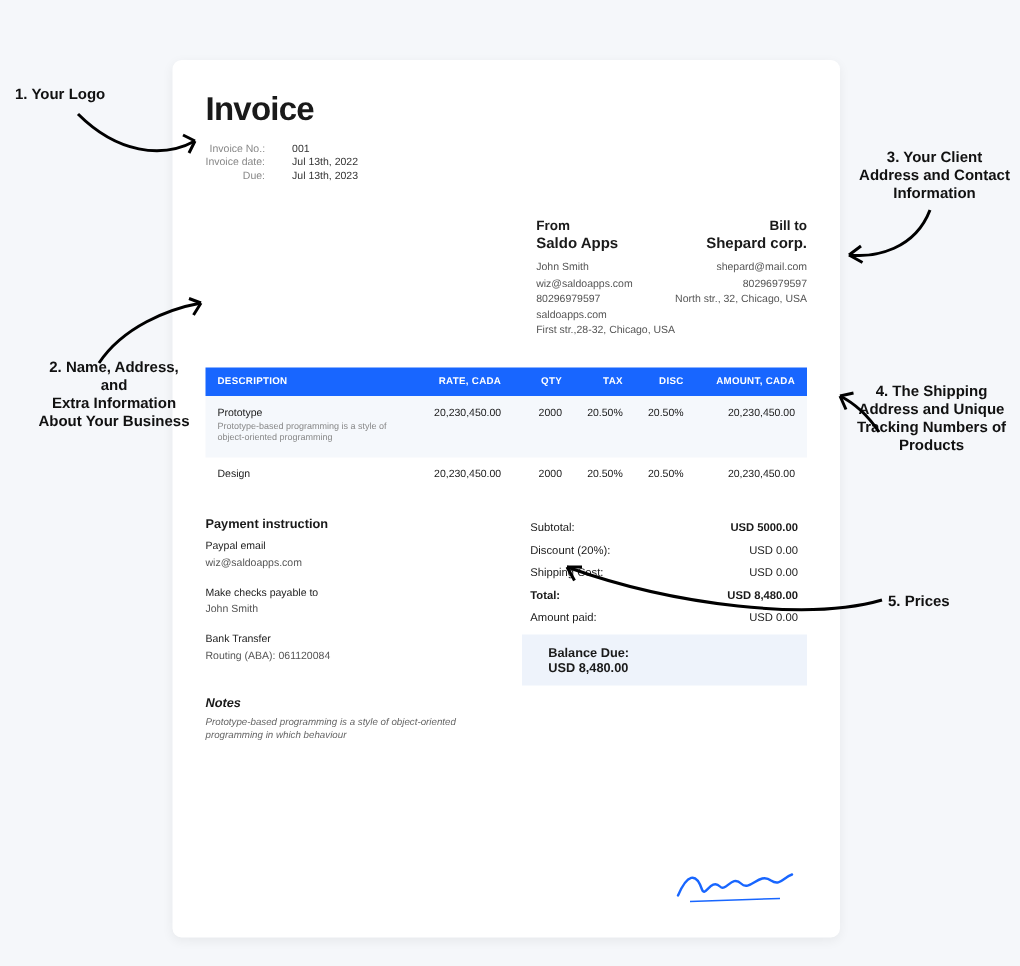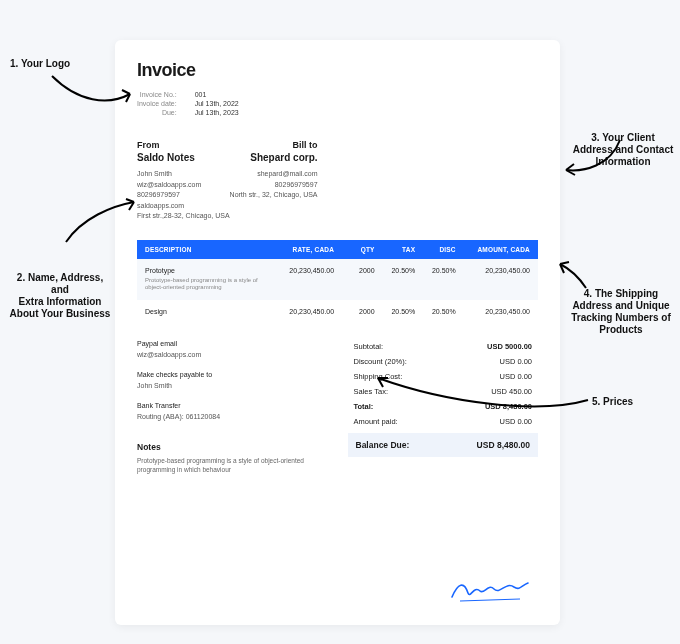--- a/index.html
+++ b/index.html
@@ -20,25 +20,25 @@
     background: #fff;
     border-radius: 6px;
     box-shadow: 0 2px 8px rgba(0,0,0,0.06);
     padding: 20px 22px;
     font-size: 8px;
     color: #1a1a1a;
   }
   .top-row { display: flex; justify-content: space-between; }
   .logo { color: #1866ff; font-weight: 900; font-size: 56px; font-style: italic; letter-spacing: -6px; line-height: 0.9; }
   .logo span:last-child { margin-left: -18px; }
-  .inv-title { font-size: 18px; font-weight: 900; letter-spacing: -0.5px; }
+  .inv-title { font-size: 22px; font-weight: 900; letter-spacing: -0.5px; }
   .inv-meta { margin-top: 10px; font-size: 7px; color: #888; }
   .inv-meta div { display: flex; justify-content: flex-end; gap: 18px; margin-bottom: 2px; }
   .inv-meta .v { color: #333; min-width: 58px; text-align: left; }
-  .mid-row { display: flex; justify-content: flex-start; margin-top: 22px; }
+  .mid-row { display: flex; justify-content: flex-end; margin-top: 22px; }
   .block h4 { font-size: 9px; font-weight: 700; margin-bottom: 2px; }
   .block .company { font-size: 10px; font-weight: 800; margin-bottom: 6px; }
   .block .lines div { font-size: 7px; color: #555; line-height: 1.5; }
   .right-block { text-align: right; }
   .ship { margin-top: 14px; }
   .table { margin-top: 18px; width: 100%; }
   .thead { background: #1866ff; color: #fff; display: flex; padding: 6px 8px; font-size: 6.5px; font-weight: 700; letter-spacing: 0.2px; }
   .col-desc { flex: 1.8; }
   .col-rate { flex: 1; text-align: right; }
   .col-qty { flex: 0.6; text-align: right; }
@@ -49,29 +49,29 @@
   .trow:nth-child(odd) { background: #f5f8fc; }
   .trow .sub { color: #888; font-size: 6px; line-height: 1.3; margin-top: 3px; }
   .bottom { display: flex; margin-top: 16px; gap: 20px; }
   .pay { flex: 1; }
   .pay h5 { font-size: 8.5px; font-weight: 800; margin-bottom: 6px; }
   .pay .grp { margin-bottom: 10px; font-size: 7px; color: #555; line-height: 1.5; }
   .pay .grp .lbl { color: #222; }
   .totals { flex: 1; font-size: 7.5px; }
   .totals div { display: flex; justify-content: space-between; padding: 3px 6px; }
   .totals .strong { font-weight: 800; }
-  .totals .balance { background: #eef3fb; padding: 7px 8px; font-weight: 800; font-size: 8.5px; margin-top: 4px; }
-  .notes { margin-top: 20px; }
+  .totals .balance { background: #eef3fb; padding: 7px 18px; font-weight: 800; font-size: 8.5px; margin-top: 4px; flex-direction: column; }
+  .notes { margin-top: 20px; font-style: italic; }
   .notes h5 { font-size: 8.5px; font-weight: 800; margin-bottom: 4px; }
   .notes p { font-size: 6.5px; color: #666; line-height: 1.4; max-width: 190px; }
   .sig { position: absolute; right: 30px; bottom: 18px; }
 
   
   .anno { position: absolute; font-size: 10px; font-weight: 800; color: #111; line-height: 1.2; }
-  .anno.center { text-align: center; margin-top: 32px; }
+  .anno.center { text-align: center; }
   .arrow { position: absolute; pointer-events: none; }
 </style>
 </head>
 <body>
 
 <div class="invoice-card">
 
   <div class="top-row">
     <div>
       <div class="inv-title">Invoice</div>
@@ -88,21 +88,21 @@
             <span>Due:</span>
             <span class="v">Jul 13th, 2023</span>
           </div>
       </div>
     </div>
   </div>
 
   <div class="mid-row">
     <div class="block">
       <h4>From</h4>
-      <div class="company">Saldo Notes</div>
+      <div class="company">Saldo Apps</div>
       <div class="lines">
         <div>John Smith</div>
         <div>wiz@saldoapps.com</div>
         <div>80296979597</div>
         <div>saldoapps.com</div>
         <div>First str.,28-32, Chicago, USA</div>
       </div>
     </div>
     <div class="block right-block">
       <h4>Bill to</h4>
@@ -144,20 +144,21 @@
         <div class="col-qty">2000</div>
         <div class="col-tax">20.50%</div>
         <div class="col-disc">20.50%</div>
         <div class="col-amt">20,230,450.00</div>
       </div>
     </div>
   </div>
 
   <div class="bottom">
     <div class="pay">
+      <h5>Payment instruction</h5>
       <div class="grp">
           <div class="lbl">Paypal email</div>
           <div>wiz@saldoapps.com</div>
         </div>
       <div class="grp">
           <div class="lbl">Make checks payable to</div>
           <div>John Smith</div>
         </div>
       <div class="grp">
           <div class="lbl">Bank Transfer</div>
@@ -173,24 +174,20 @@
           <span>Subtotal:</span>
           <span class="strong">USD 5000.00</span>
         </div>
       <div>
           <span>Discount (20%):</span>
           <span>USD 0.00</span>
         </div>
       <div>
           <span>Shipping Cost:</span>
           <span>USD 0.00</span>
-        </div>
-      <div>
-          <span>Sales Tax:</span>
-          <span>USD 450.00</span>
         </div>
       <div class="strong">
           <span>Total:</span>
           <span>USD 8,480.00</span>
         </div>
       <div>
           <span>Amount paid:</span>
           <span>USD 0.00</span>
         </div>
       <div class="balance">
@@ -207,21 +204,21 @@
     </svg>
   </div>
 </div>
 
 <div class="anno" style="left:10px; top:58px;">1. Your Logo</div>
 <svg class="arrow" style="left:48px; top:72px;" width="90" height="40">
     <path d="M4 4 C 30 30, 60 34, 82 22" stroke="#000" stroke-width="2" fill="none"></path>
     <path d="M82 22 l -8 -4 m 8 4 l -4 8" stroke="#000" stroke-width="2" fill="none"></path>
   </svg>
 
-<div class="anno center" style="left:0px; top:240px; width:120px; white-space:pre-line;">2. Name, Address,
+<div class="anno center" style="left:16px; top:240px; width:120px; white-space:pre-line;">2. Name, Address,
 and
 Extra Information
 About Your Business</div>
 <svg class="arrow" style="left:62px; top:198px;" width="80" height="50">
     <path d="M4 44 C 20 20, 50 8, 72 4" stroke="#000" stroke-width="2" fill="none"></path>
     <path d="M72 4 l -8 -3 m 8 3 l -5 8" stroke="#000" stroke-width="2" fill="none"></path>
   </svg>
 
 <div class="anno center" style="left:568px; top:100px; width:110px; white-space:pre-line;">3. Your Client
 Address and Contact

